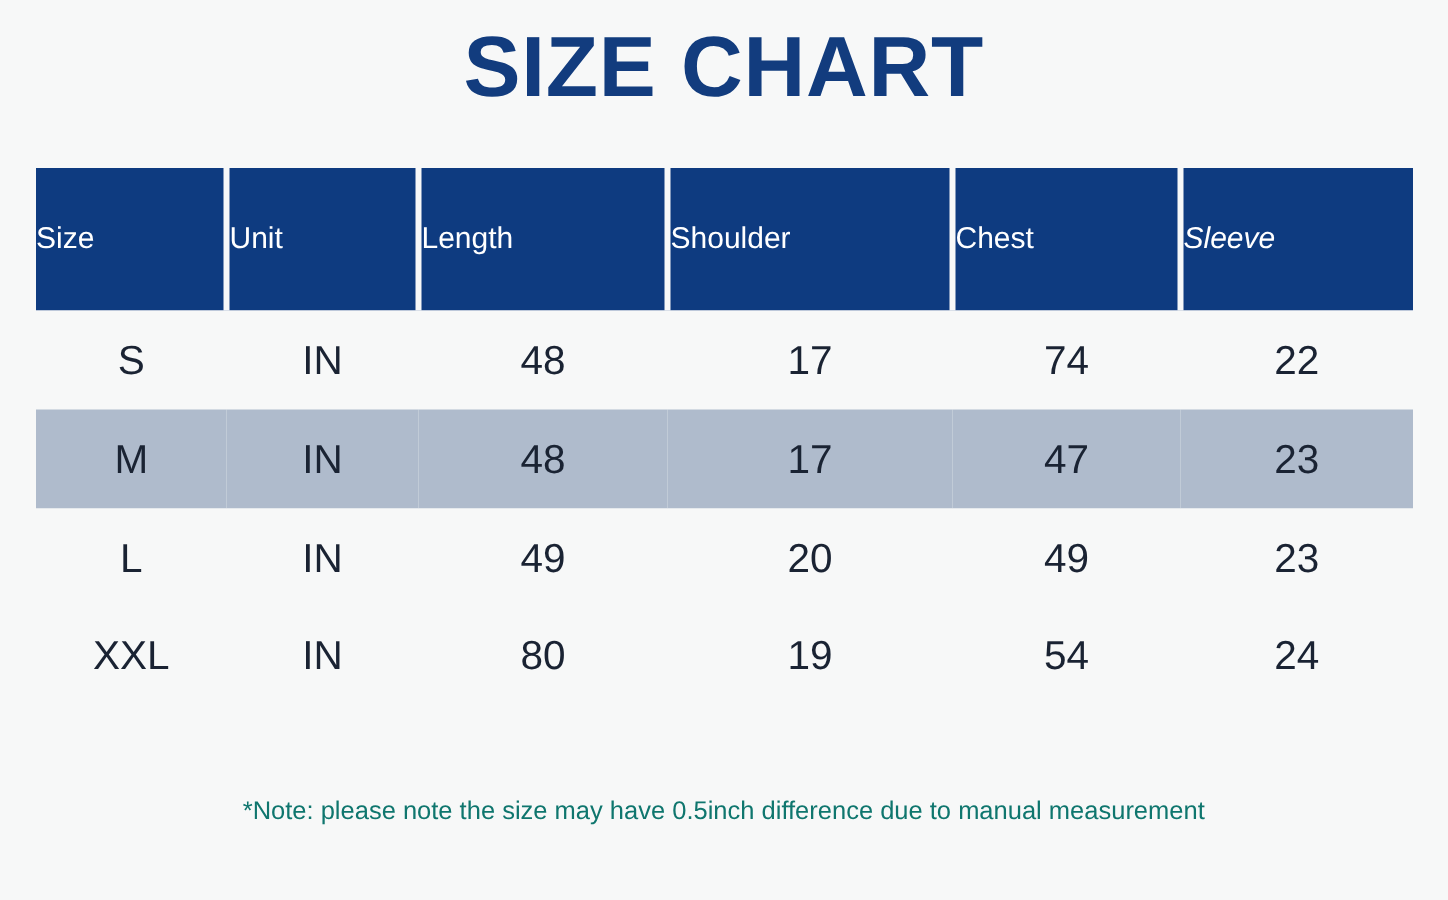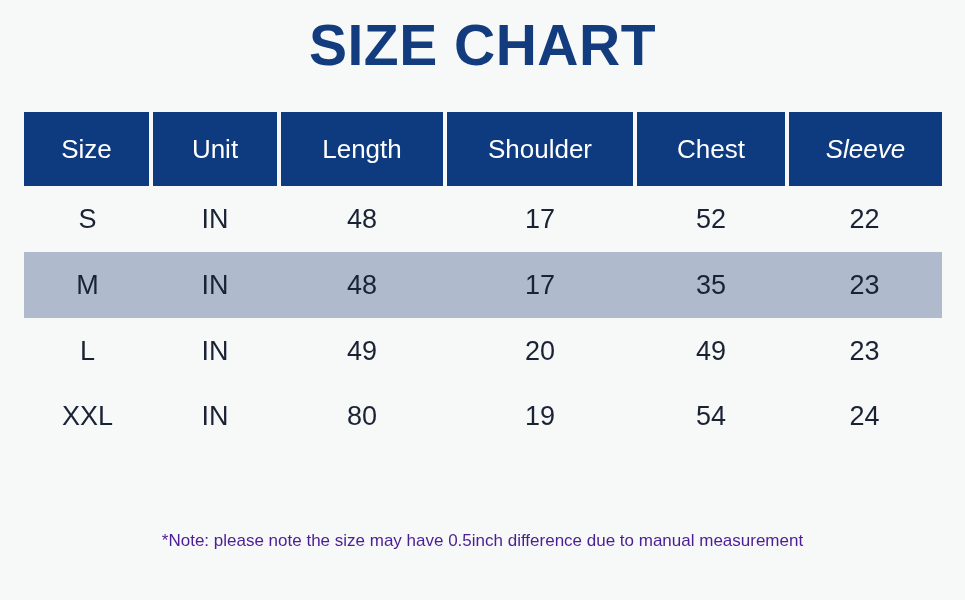--- a/index.html
+++ b/index.html
@@ -47,25 +47,25 @@
     border-left: 2px solid #123C7E;
     border-right: 2px solid #123C7E;
     border-bottom: 2px solid #123C7E;
     border-bottom-left-radius: 12px;
     border-bottom-right-radius: 12px;
     overflow: hidden;
   }
   table.size-table thead tr th {
     background: #0E3B80;
     color: #FFFFFF;
-    font-size: 26px;
+    font-size: 20px;
     font-weight: normal;
-    height: 74px;
+    height: 95px;
     padding: 0;
-    text-align: center;
+    text-align: left;
     vertical-align: middle;
     border-right: 4px solid #F7F8F8;
     border-left: 0;
     box-sizing: border-box;
   }
   table.size-table thead tr th:last-child {
     border-right: 0;
     font-style: italic;
   }
   table.size-table tbody tr td {
@@ -98,21 +98,21 @@
   .col-shoulder { width: 190px; }
   .col-chest  { width: 152px; }
   .col-sleeve { width: 156px; }
   .note {
     position: absolute;
     left: 0;
     top: 531px;
     width: 965px;
     text-align: center;
     font-size: 17px;
-    color: #4c1d95;
+    color: #0f766e;
     white-space: nowrap;
   }
 </style>
 </head>
 <body>
 
 <div class="page">
 
   <div class="chart-title">SIZE CHART</div>
 
@@ -135,29 +135,29 @@
           <th>Chest</th>
           <th>Sleeve</th>
         </tr>
       </thead>
       <tbody>
         <tr class="row-light">
           <td>S</td>
           <td>IN</td>
           <td>48</td>
           <td>17</td>
-          <td>52</td>
+          <td>74</td>
           <td>22</td>
         </tr>
         <tr class="row-dark">
           <td>M</td>
           <td>IN</td>
           <td>48</td>
           <td>17</td>
-          <td>35</td>
+          <td>47</td>
           <td>23</td>
         </tr>
         <tr class="row-light">
           <td>L</td>
           <td>IN</td>
           <td>49</td>
           <td>20</td>
           <td>49</td>
           <td>23</td>
         </tr>

